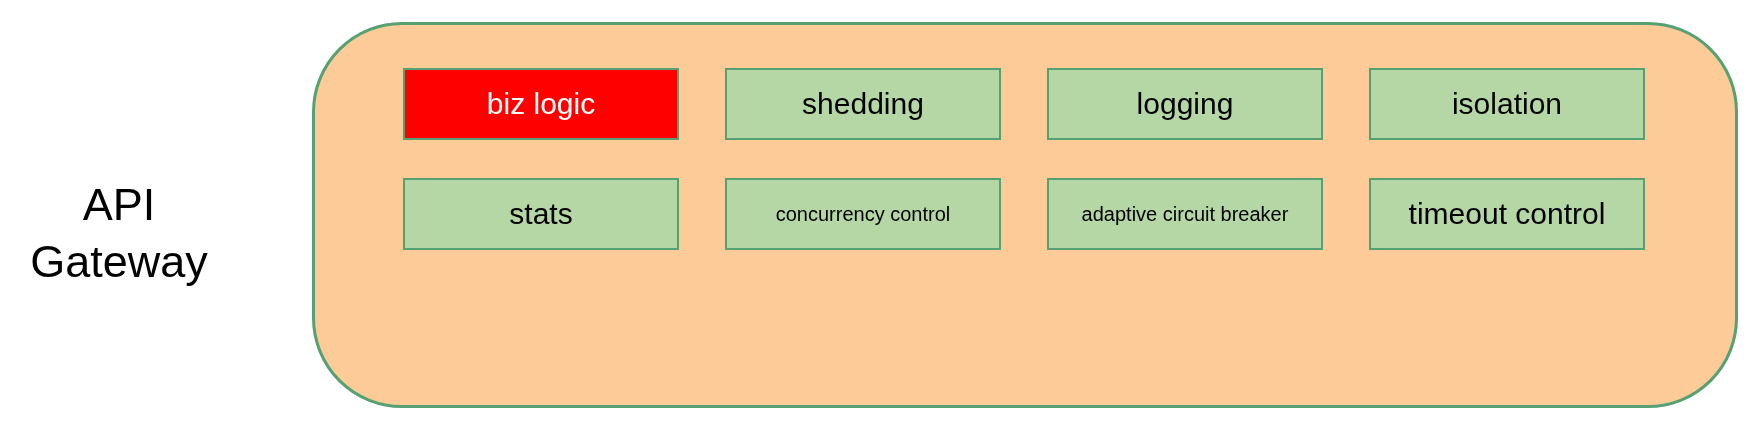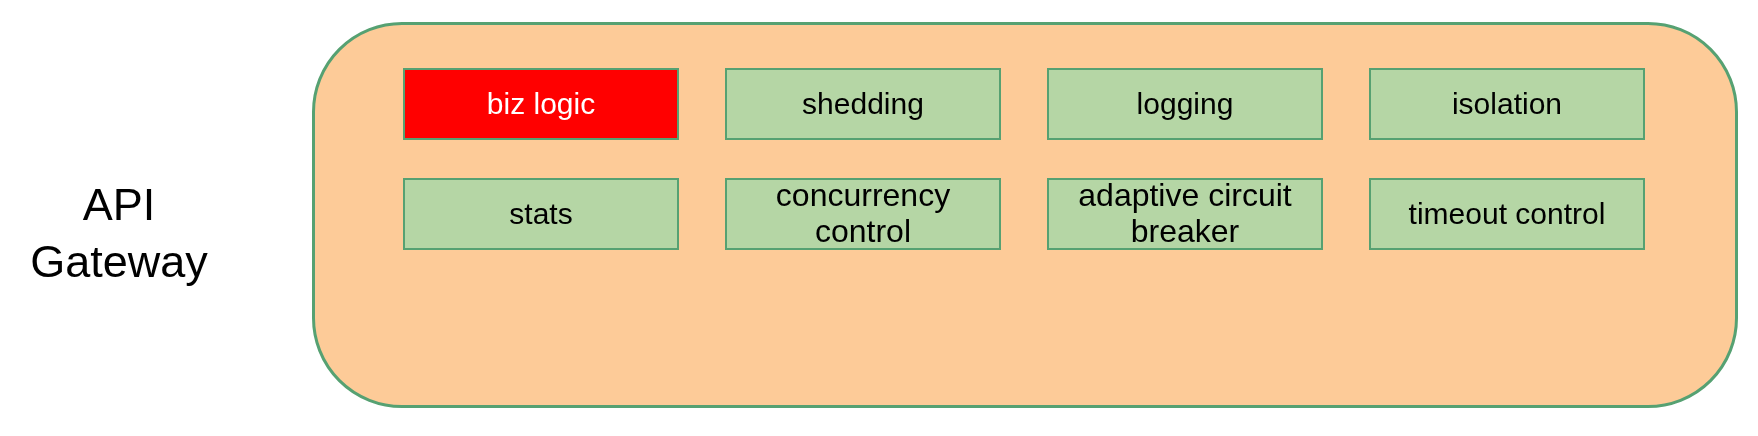--- a/index.html
+++ b/index.html
@@ -54,21 +54,21 @@
     display: flex;
     align-items: center;
     justify-content: center;
     text-align: center;
     padding: 16px 18px;
     font-size: 30px;
     line-height: 1.12;
     color: var(--text-color, #000);
   }
   .cell.small {
-    font-size: 32px;
+    font-size: 20px;
   }
   .cell.highlight {
     background: var(--highlight-fill, #FF0000);
     color: var(--highlight-text, #FFFFFF);
   }
 </style>
 </head>
 <body>
 
 <div class="canvas">

